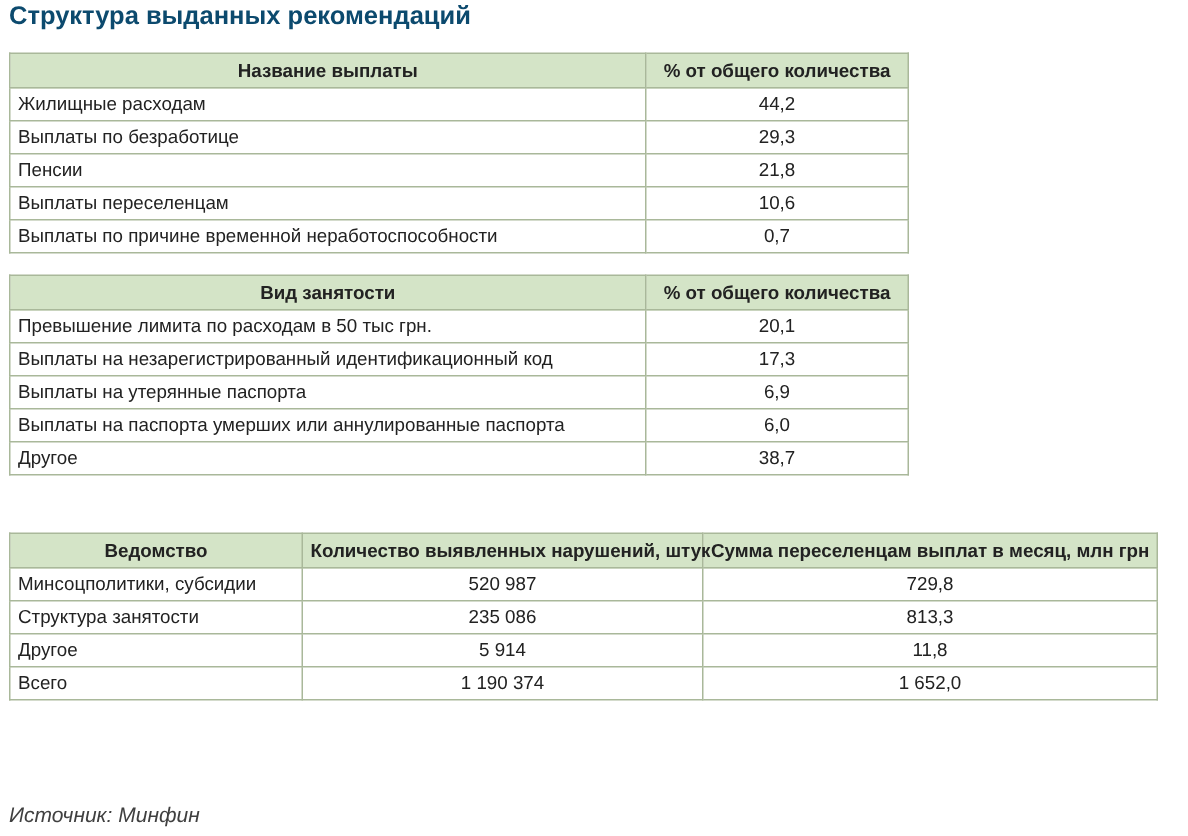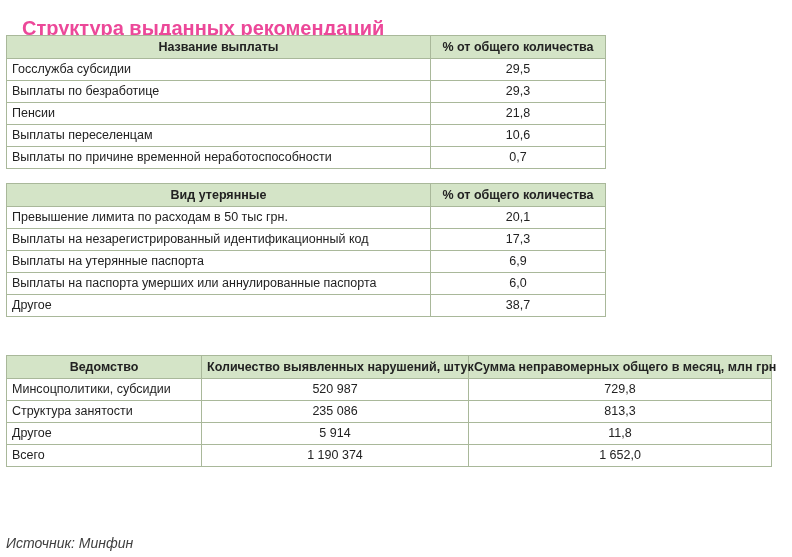--- a/index.html
+++ b/index.html
@@ -2,21 +2,21 @@
 <html><head>
 <meta charset="utf-8">
 <style>
   html, body { margin: 0; padding: 0; background: #ffffff; }
   body {
     width: 792px; height: 557px; position: relative; overflow: hidden;
     font-family: "Liberation Sans", sans-serif; color: #222;
   }
   .title {
     position: absolute; left: 6px; top: 1px;
-    font-size: 20px; font-weight: bold; color: #ec4899; margin: 16px;
+    font-size: 17px; font-weight: bold; color: #0c4a6e; margin: 0;
   }
   table.data {
     position: absolute; left: 6px;
     border-collapse: collapse; font-size: 12.5px;
     table-layout: fixed;
   }
   table.data th, table.data td {
     border: 1px solid #a9b89a;
     height: 22px; padding: 0 5px; box-sizing: border-box;
     line-height: 21px; white-space: nowrap;
@@ -50,22 +50,22 @@
       <col class="c2">
     </colgroup>
   <thead>
     <tr>
       <th>Название выплаты</th>
       <th>% от общего количества</th>
     </tr>
   </thead>
   <tbody>
     <tr>
-      <td>Госслужба субсидии</td>
-      <td class="num">29,5</td>
+      <td>Жилищные расходам</td>
+      <td class="num">44,2</td>
     </tr>
     <tr>
       <td>Выплаты по безработице</td>
       <td class="num">29,3</td>
     </tr>
     <tr>
       <td>Пенсии</td>
       <td class="num">21,8</td>
     </tr>
     <tr>
@@ -79,21 +79,21 @@
   </tbody>
 </table>
 
 <table class="data" id="t2">
   <colgroup>
       <col class="c1">
       <col class="c2">
     </colgroup>
   <thead>
     <tr>
-      <th>Вид утерянные</th>
+      <th>Вид занятости</th>
       <th>% от общего количества</th>
     </tr>
   </thead>
   <tbody>
     <tr>
       <td>Превышение лимита по расходам в 50 тыс грн.</td>
       <td class="num">20,1</td>
     </tr>
     <tr>
       <td>Выплаты на незарегистрированный идентификационный код</td>
@@ -117,21 +117,21 @@
 <table class="data" id="t3">
   <colgroup>
       <col class="c1">
       <col class="c2">
       <col class="c3">
     </colgroup>
   <thead>
     <tr>
       <th>Ведомство</th>
       <th>Количество выявленных нарушений, штук</th>
-      <th>Сумма неправомерных общего в месяц, млн грн</th>
+      <th>Сумма переселенцам выплат в месяц, млн грн</th>
     </tr>
   </thead>
   <tbody>
     <tr>
       <td>Минсоцполитики, субсидии</td>
       <td class="num">520 987</td>
       <td class="num">729,8</td>
     </tr>
     <tr>
       <td>Структура занятости</td>

